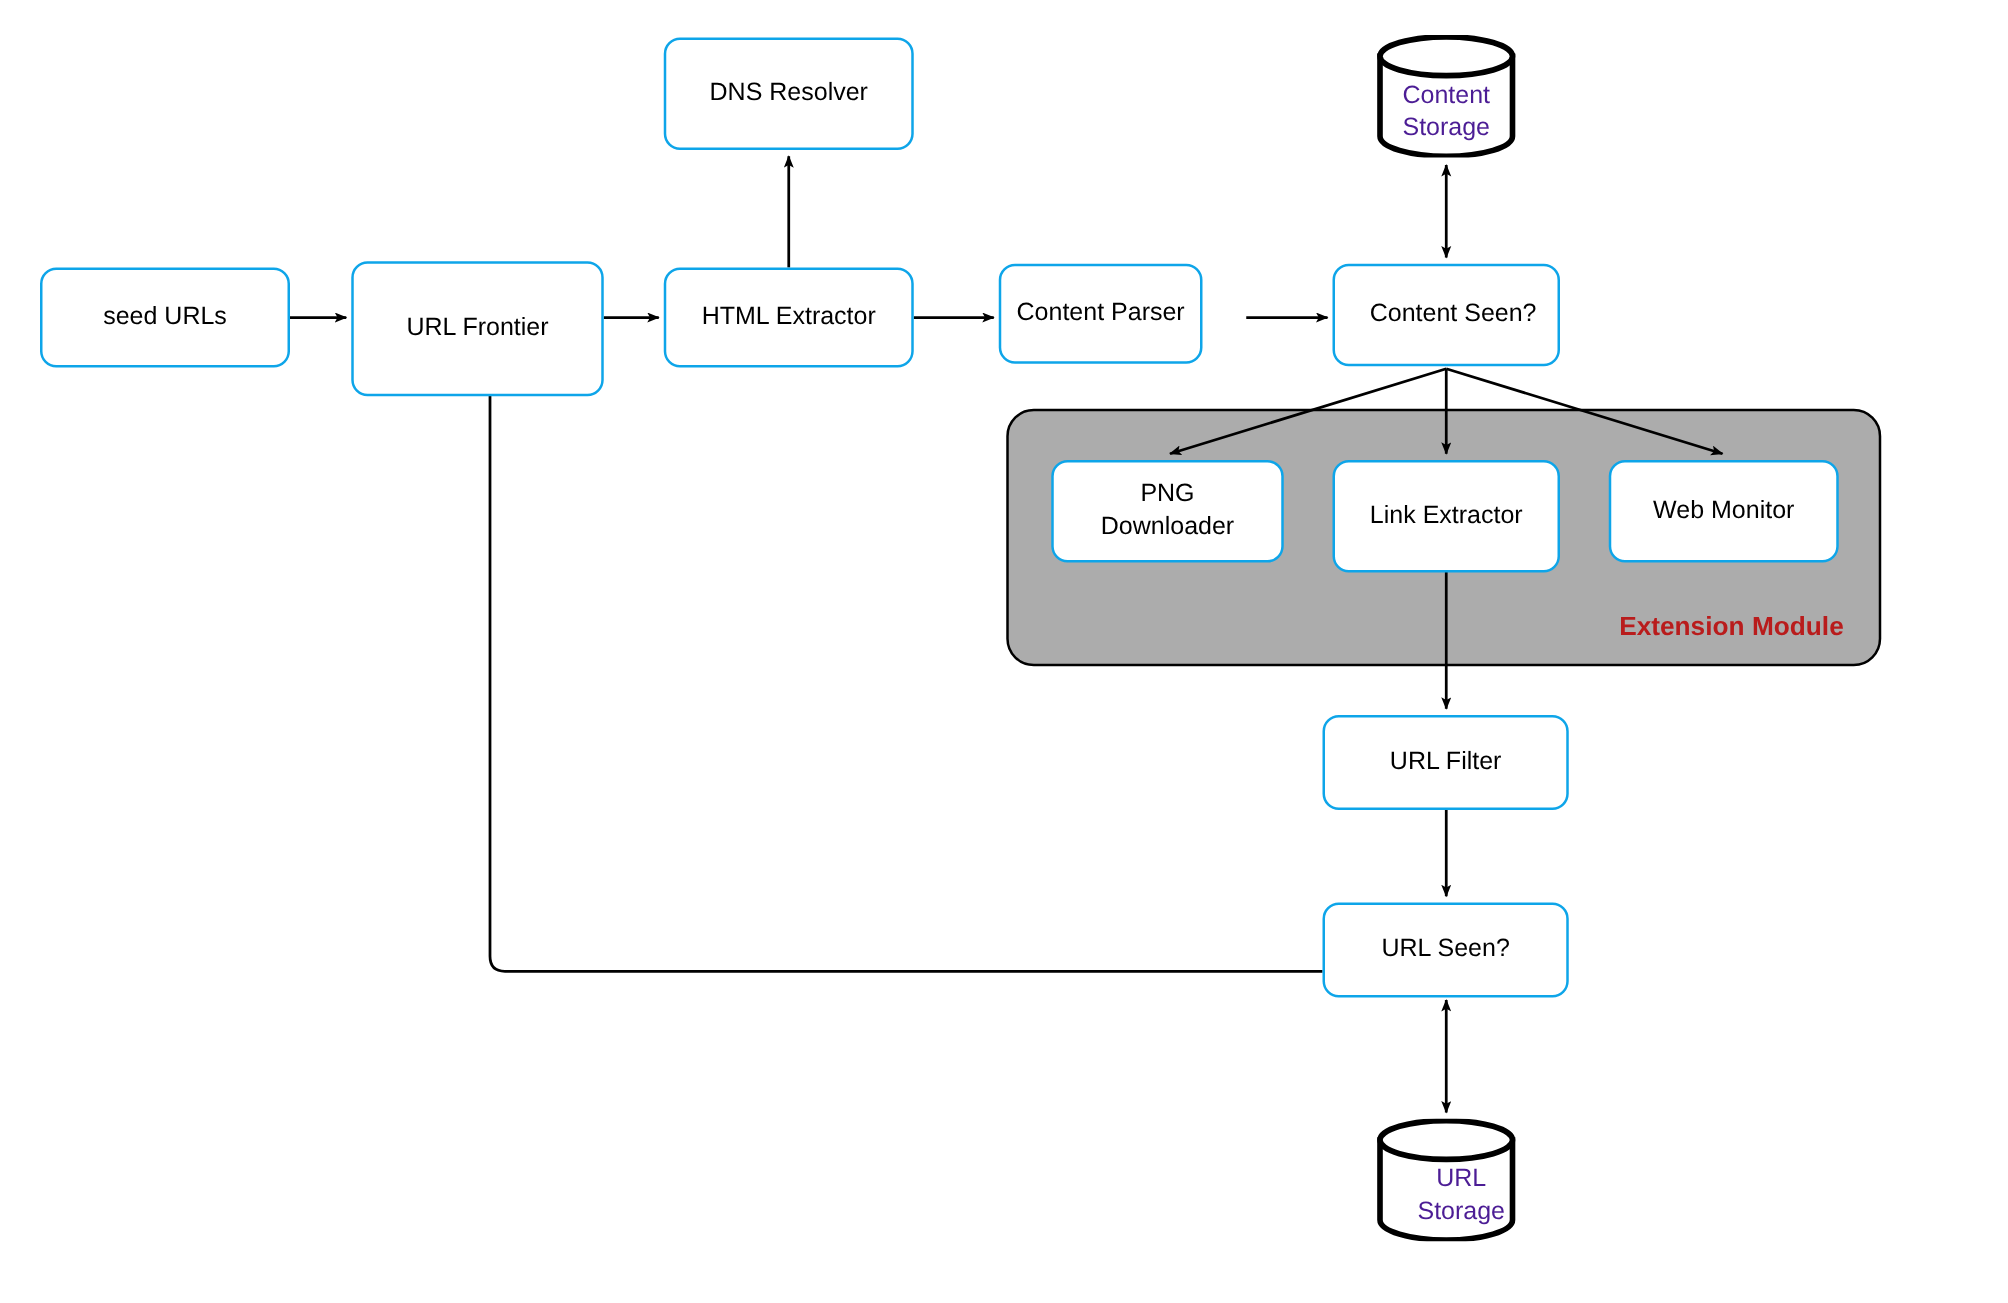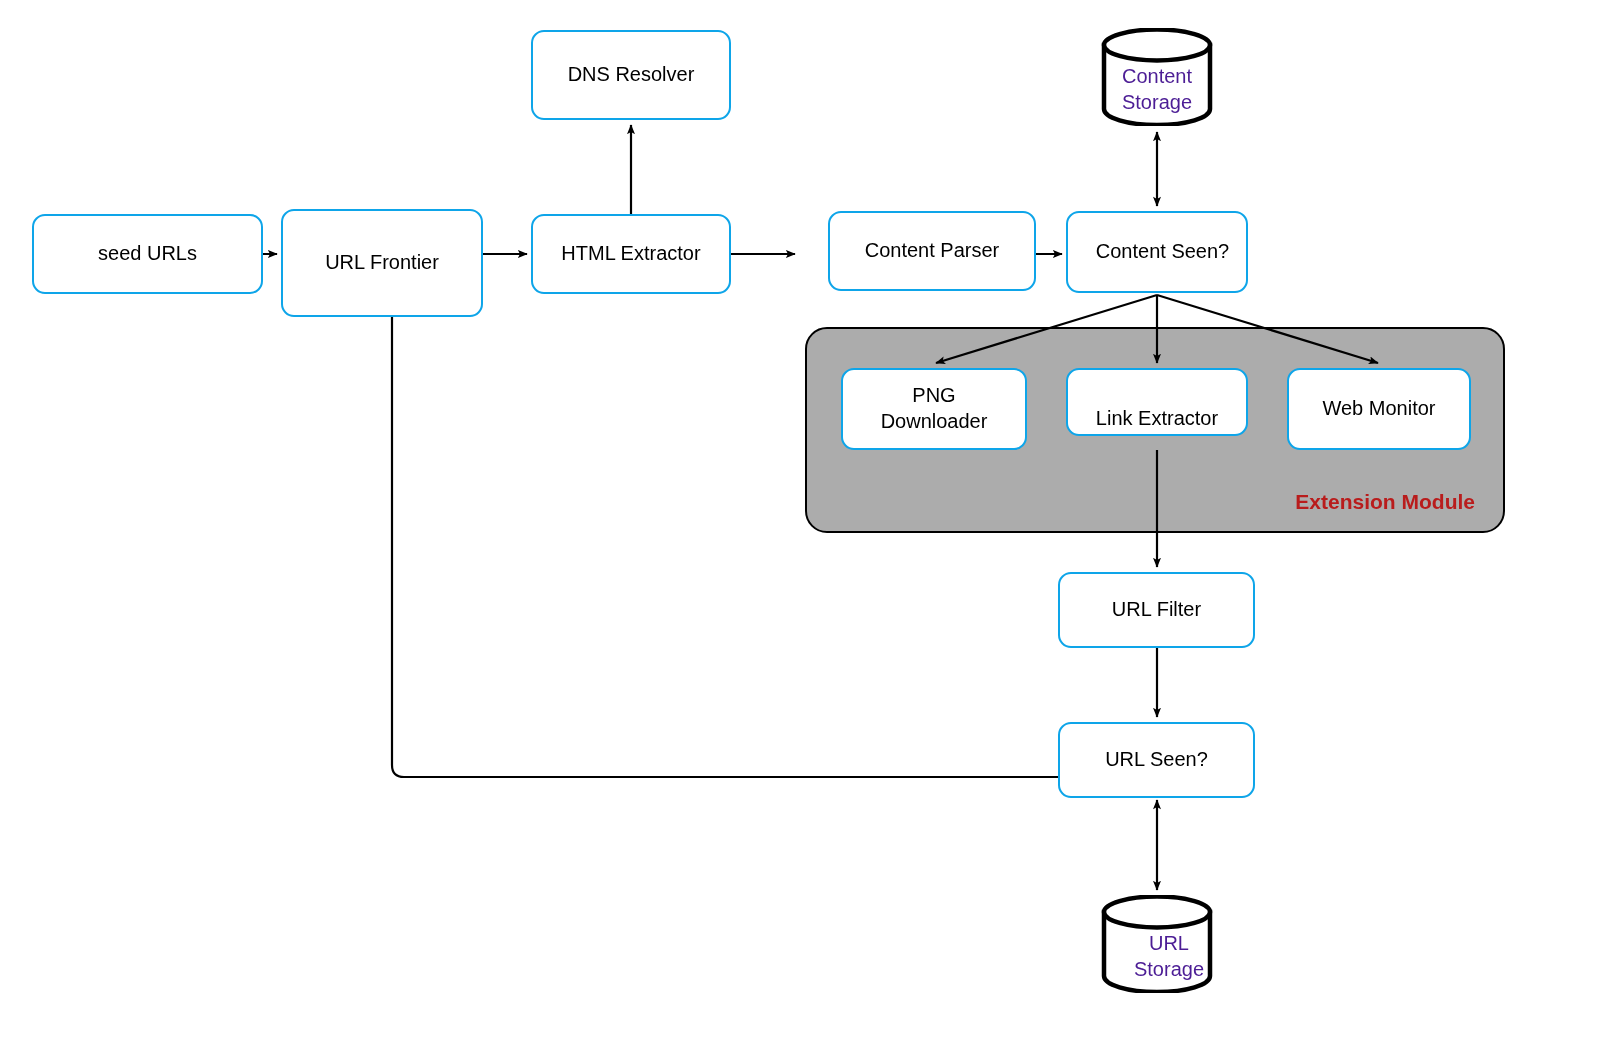--- a/index.html
+++ b/index.html
@@ -119,50 +119,50 @@
       <line x1="1157" y1="450" x2="1157" y2="567" marker-end="url(#arrowEnd)"></line>
 
       <line x1="1157" y1="648" x2="1157" y2="717" marker-end="url(#arrowEnd)"></line>
 
       <line x1="1157" y1="800" x2="1157" y2="890" marker-end="url(#arrowEnd)" marker-start="url(#arrowStart)"></line>
 
       <path d="M 1058 777 L 404 777 Q 392 777 392 765 L 392 312 L 392 300" marker-end="url(#arrowEnd)"></path>
     </g>
   </svg>
 
-  <div class="node" style="left:32px; top:214px; width:231px; height:80px;">
+  <div class="node" style="left:32px; top:214px; width:200px; height:80px;">
     <span class="node-label">seed URLs</span>
   </div>
 
   <div class="node" style="left:281px; top:209px; width:202px; height:108px;">
     <span class="node-label">URL Frontier</span>
   </div>
 
   <div class="node" style="left:531px; top:214px; width:200px; height:80px;">
     <span class="node-label">HTML Extractor</span>
   </div>
 
   <div class="node" style="left:531px; top:30px; width:200px; height:90px;">
     <span class="node-label">DNS Resolver</span>
   </div>
 
-  <div class="node" style="left:828px; top:211px; width:208px; height:80px;align-items:center;">
+  <div class="node" style="left:799px; top:211px; width:163px; height:80px;align-items:center;">
     <span class="node-label">Content Parser</span>
   </div>
 
   <div class="node" style="left:1066px; top:211px; width:182px; height:82px;padding-left:17px;">
     <span class="node-label">Content Seen?</span>
   </div>
 
   <div class="node" style="left:841px; top:368px; width:186px; height:82px;">
     <span class="node-label">PNG
 Downloader</span>
   </div>
 
-  <div class="node" style="left:1066px; top:368px; width:182px; height:68px;align-items:flex-end;">
+  <div class="node" style="left:1066px; top:368px; width:182px; height:90px;">
     <span class="node-label">Link Extractor</span>
   </div>
 
   <div class="node" style="left:1058px; top:572px; width:197px; height:76px;">
     <span class="node-label">URL Filter</span>
   </div>
 
   <div class="node" style="left:1287px; top:368px; width:184px; height:82px;">
     <span class="node-label">Web Monitor</span>
   </div>

